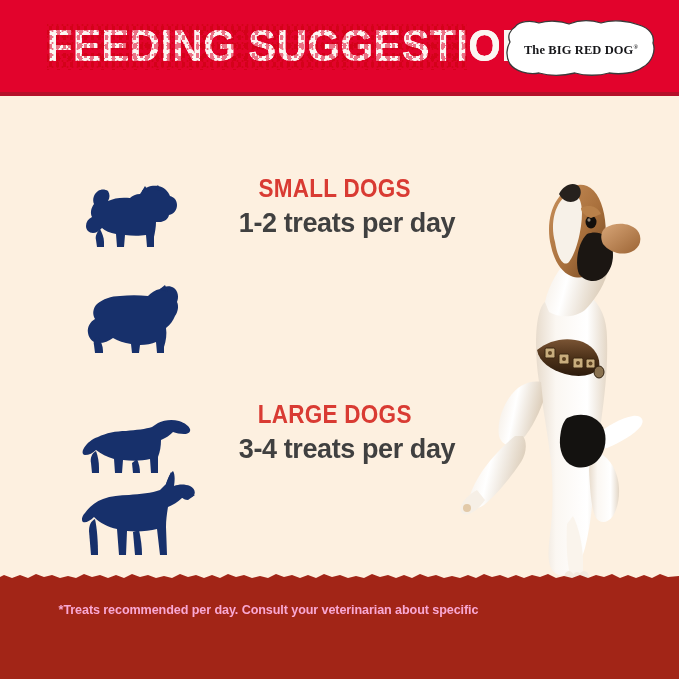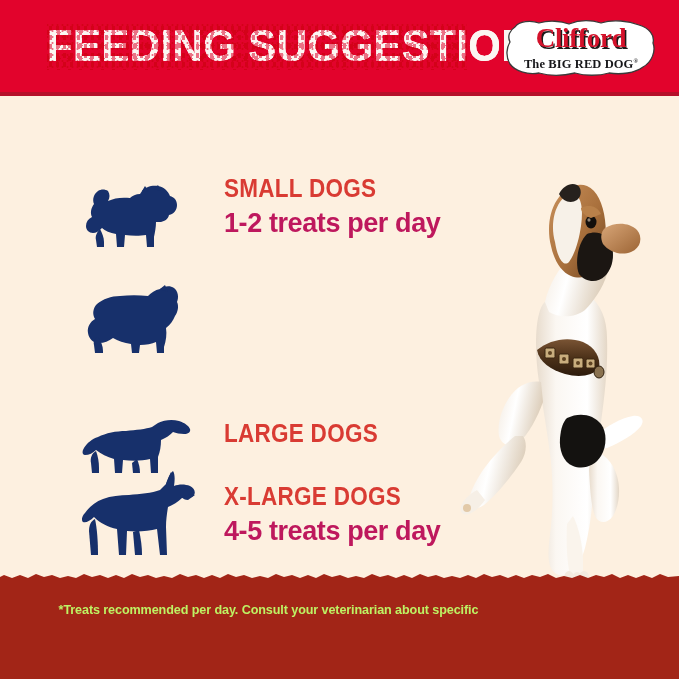--- a/index.html
+++ b/index.html
@@ -85,21 +85,21 @@
     white-space:nowrap;
   }
   .logo-sub sup{font-size:6px;vertical-align:super;}
 
   
   .rows{
     position:absolute;left:0;top:96px;width:679px;height:482px;
   }
   .row{
     position:absolute;left:0;width:470px;height:106px;
-    display:flex;align-items:center;
+    display:flex;align-items:center;text-align:center;
   }
   .row-1{top:58px}
   .row-2{top:162px}
   .row-3{top:284px}
   .row-4{top:366px}
 
   .dog-icon{
     position:relative;
     width:120px;height:96px;
     margin-left:82px;
@@ -122,21 +122,21 @@
     transform-origin:left center;
     white-space:nowrap;
   }
   .row-sub{
     margin-top:7px;
     font-family:"Liberation Sans",sans-serif;
     font-weight:bold;
     font-size:27px;
     line-height:30px;
     letter-spacing:-0.4px;
-    color:#be185d;
+    color:#404040;
     white-space:nowrap;
   }
 
   
   .photo-dog{
     position:absolute;left:455px;top:150px;width:224px;height:440px;
   }
 
   
   .footer{
@@ -146,21 +146,21 @@
   .torn{
     position:absolute;left:0;top:-9px;width:679px;height:12px;
   }
   .footer-text{
     position:absolute;left:0;top:23px;width:537px;
     text-align:center;
     font-family:"Liberation Sans",sans-serif;
     font-weight:bold;
     font-size:12.6px;
     line-height:19px;
-    color:#bef264;
+    color:#f9a8d4;
     letter-spacing:-0.1px;
   }
   .footer-text div{white-space:nowrap;}
 </style>
 </head>
 <body>
 
 <div class="poster">
 
   <div class="header">
@@ -170,21 +170,20 @@
     </div>
 
     <div class="logo">
       <svg width="152" height="58" viewBox="0 0 152 58">
         <path d="M10 8 C14 2,26 1,34 4 C44 1,56 2,64 5 C74 1,86 1,96 4 C108 0,124 2,134 6
                  C144 9,150 16,148 24 C151 32,147 43,138 48 C130 54,116 56,104 54
                  C94 57,80 57,70 54 C58 57,44 57,34 54 C22 56,10 52,5 45
                  C0 37,2 28,5 23 C2 17,5 11,10 8 Z" fill="#FFFFFF" stroke="#3a3a3a" stroke-width="1.3"></path>
       </svg>
       <div class="logo-text">
-        <div class="logo-main">Clifford</div>
         <div class="logo-sub"><span>The BIG RED DOG</span><sup>®</sup></div>
       </div>
     </div>
   </div>
   <div class="header-rule"></div>
 
   <div class="rows">
 
     <div class="row row-1">
       <div class="dog-icon">
@@ -236,43 +235,40 @@
                      C25 42,19 39,14 35 C11 38,7 40,3 40 C0 40,0 36,2 33
                      C5 28,10 24,16 22 C24 18,34 16,44 16 C54 15,64 14,70 12 Z"></path>
             <path d="M14 36 C16 41,17 47,17 53 L17 58 L10 58 L9 48 C8 43,10 38,14 36 Z"></path>
             <path d="M55 44 C57 49,58 53,58 58 L51 58 L50 48 Z"></path>
             <path d="M92 16 C95 14,99 13,103 14 L99 18 C96 18,94 17,92 16 Z"></path>
           </g>
         </svg>
       </div>
       <div class="row-text">
         <div class="row-head">LARGE DOGS</div>
+        <div class="row-sub">3-4 treats per day</div>
       </div>
     </div>
 
     <div class="row row-4">
       <div class="dog-icon">
         <svg width="115" height="92" viewBox="0 0 115 92">
           <g fill="#17306B">
             <path d="M84 13 C86 7,88 2,91 0 C93 3,93 9,92 15 C97 13,103 13,108 15
                      C112 17,114 21,112 24 C110 27,105 28,100 27 C96 31,91 34,86 36
                      C85 42,84 49,84 56 L85 84 L78 84 L75 58 C67 60,56 61,45 60
                      L44 84 L37 84 L35 58 C26 56,18 52,12 46 C8 50,4 52,1 51
                      C-1 49,0 45,3 42 C7 36,13 31,21 28 C29 25,38 24,47 24
                      C58 23,70 22,78 19 C80 17,82 15,84 13 Z"></path>
             <path d="M13 48 C15 57,16 70,16 84 L9 84 L7 60 C7 54,9 50,13 48 Z"></path>
             <path d="M57 59 C59 68,60 76,60 84 L53 84 L51 61 Z"></path>
             <path d="M84 13 L89 1 L92 14 Z"></path>
             <path d="M100 26 C104 24,109 23,113 24 L106 29 C103 29,101 28,100 26 Z"></path>
           </g>
         </svg>
-      </div>
-      <div class="row-text">
-        <div class="row-head">X-LARGE DOGS</div>
-        <div class="row-sub">4-5 treats per day</div>
       </div>
     </div>
   </div>
 
   <div class="photo-dog">
     <svg width="224" height="440" viewBox="0 0 224 440">
       <defs>
         <linearGradient id="furW" x1="0" y1="0" x2="1" y2="0">
           <stop offset="0" stop-color="#E8DCCD"></stop>
           <stop offset="0.28" stop-color="#FBF7F2"></stop>

